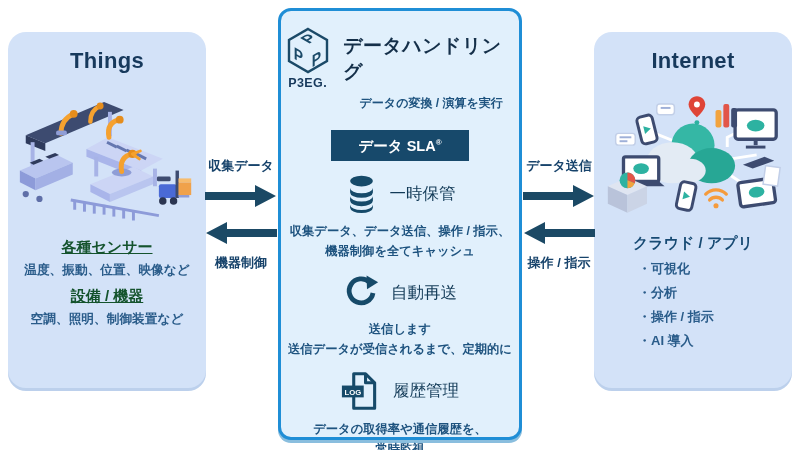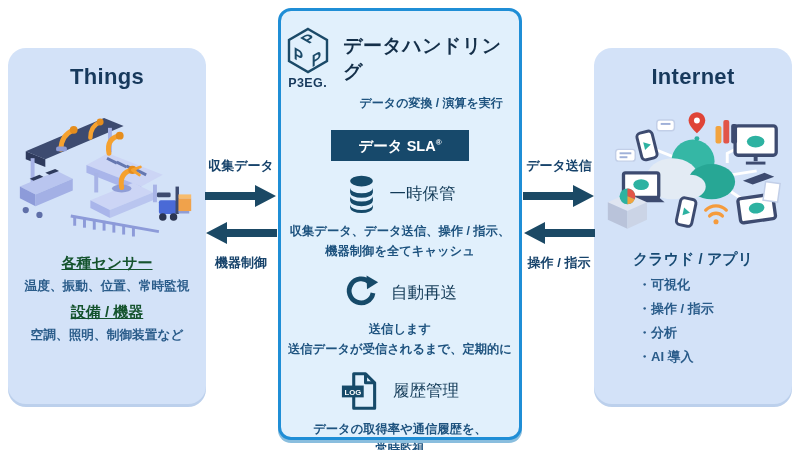--- a/index.html
+++ b/index.html
@@ -3,21 +3,21 @@
 <meta charset="utf-8">
 <style>
   html,body{margin:0;padding:0;background:#fff;}
   *{box-sizing:border-box;}
   .stage{
     position:relative;width:800px;height:450px;background:#ffffff;
     font-family:"Liberation Sans",sans-serif;overflow:hidden;
   }
   
   .side-panel{
-    position:absolute;top:48px;width:198px;height:356px;
+    position:absolute;top:32px;width:198px;height:356px;
     background:#d3e2f8;border-radius:18px;
     box-shadow:0 3px 0 #bcd0ec;
     display:flex;flex-direction:column;align-items:center;
     padding-top:12px;
   }
   .side-panel.left{left:8px;}
   .side-panel.right{left:594px;}
   .side-title{
     font-size:22px;font-weight:800;color:#17395c;margin-top:4px;letter-spacing:.3px;
   }
@@ -124,21 +124,21 @@
       <rect x="165" y="96" width="3.5" height="28" fill="#3d4b70"></rect>
       <circle cx="152" cy="127" r="3.8" fill="#2b3551"></circle>
       <circle cx="163" cy="127" r="3.8" fill="#2b3551"></circle>
       <line x1="168" y1="122" x2="179" y2="122" stroke="#8f9dd6" stroke-width="3"></line>
       <rect x="168" y="108" width="13" height="13" fill="#f0a24b"></rect>
       <polygon points="168,108 181,108 181,104 168,104" fill="#f7bc6d"></polygon>
     </svg>
 
     <div class="side-text">
       <div class="side-h">各種センサー</div>
-      <div class="side-d">温度、振動、位置、常時監視</div>
+      <div class="side-d">温度、振動、位置、映像など</div>
       <div class="side-h">設備 / 機器</div>
       <div class="side-d">空調、照明、制御装置など</div>
     </div>
   </section>
 
   <section class="center-panel">
     <div class="hdr">
       <div class="logo-col">
         <svg width="46" height="47" viewBox="0 0 44 47">
           <polygon points="22,2 41,13 41,34 22,45 3,34 3,13" fill="none" stroke="#1b4a68" stroke-width="2.4"></polygon>
@@ -273,22 +273,22 @@
       <polygon points="146,90 168,82 178,86 156,94" fill="#3d4b70"></polygon>
 
       <g transform="rotate(8 176 100)">
         <rect x="168" y="92" width="15" height="19" fill="#ffffff" stroke="#c2cfe8" stroke-width="1.5"></rect>
       </g>
     </svg>
 
     <div class="cloud-head">クラウド / アプリ</div>
     <div class="cloud-list">
       <div class="cloud-item">・可視化</div>
+      <div class="cloud-item">・分析</div>
       <div class="cloud-item">・操作 / 指示</div>
-      <div class="cloud-item">・分析</div>
       <div class="cloud-item">・AI 導入</div>
     </div>
   </section>
 
   <div class="flow left">
     <div class="flow-label">収集データ</div>
     <svg width="72" height="24" viewBox="0 0 72 24">
       <polygon points="0,8 50,8 50,1 71,12 50,23 50,16 0,16" fill="#1b4965"></polygon>
     </svg>
     <svg class="second" width="72" height="24" viewBox="0 0 72 24">

